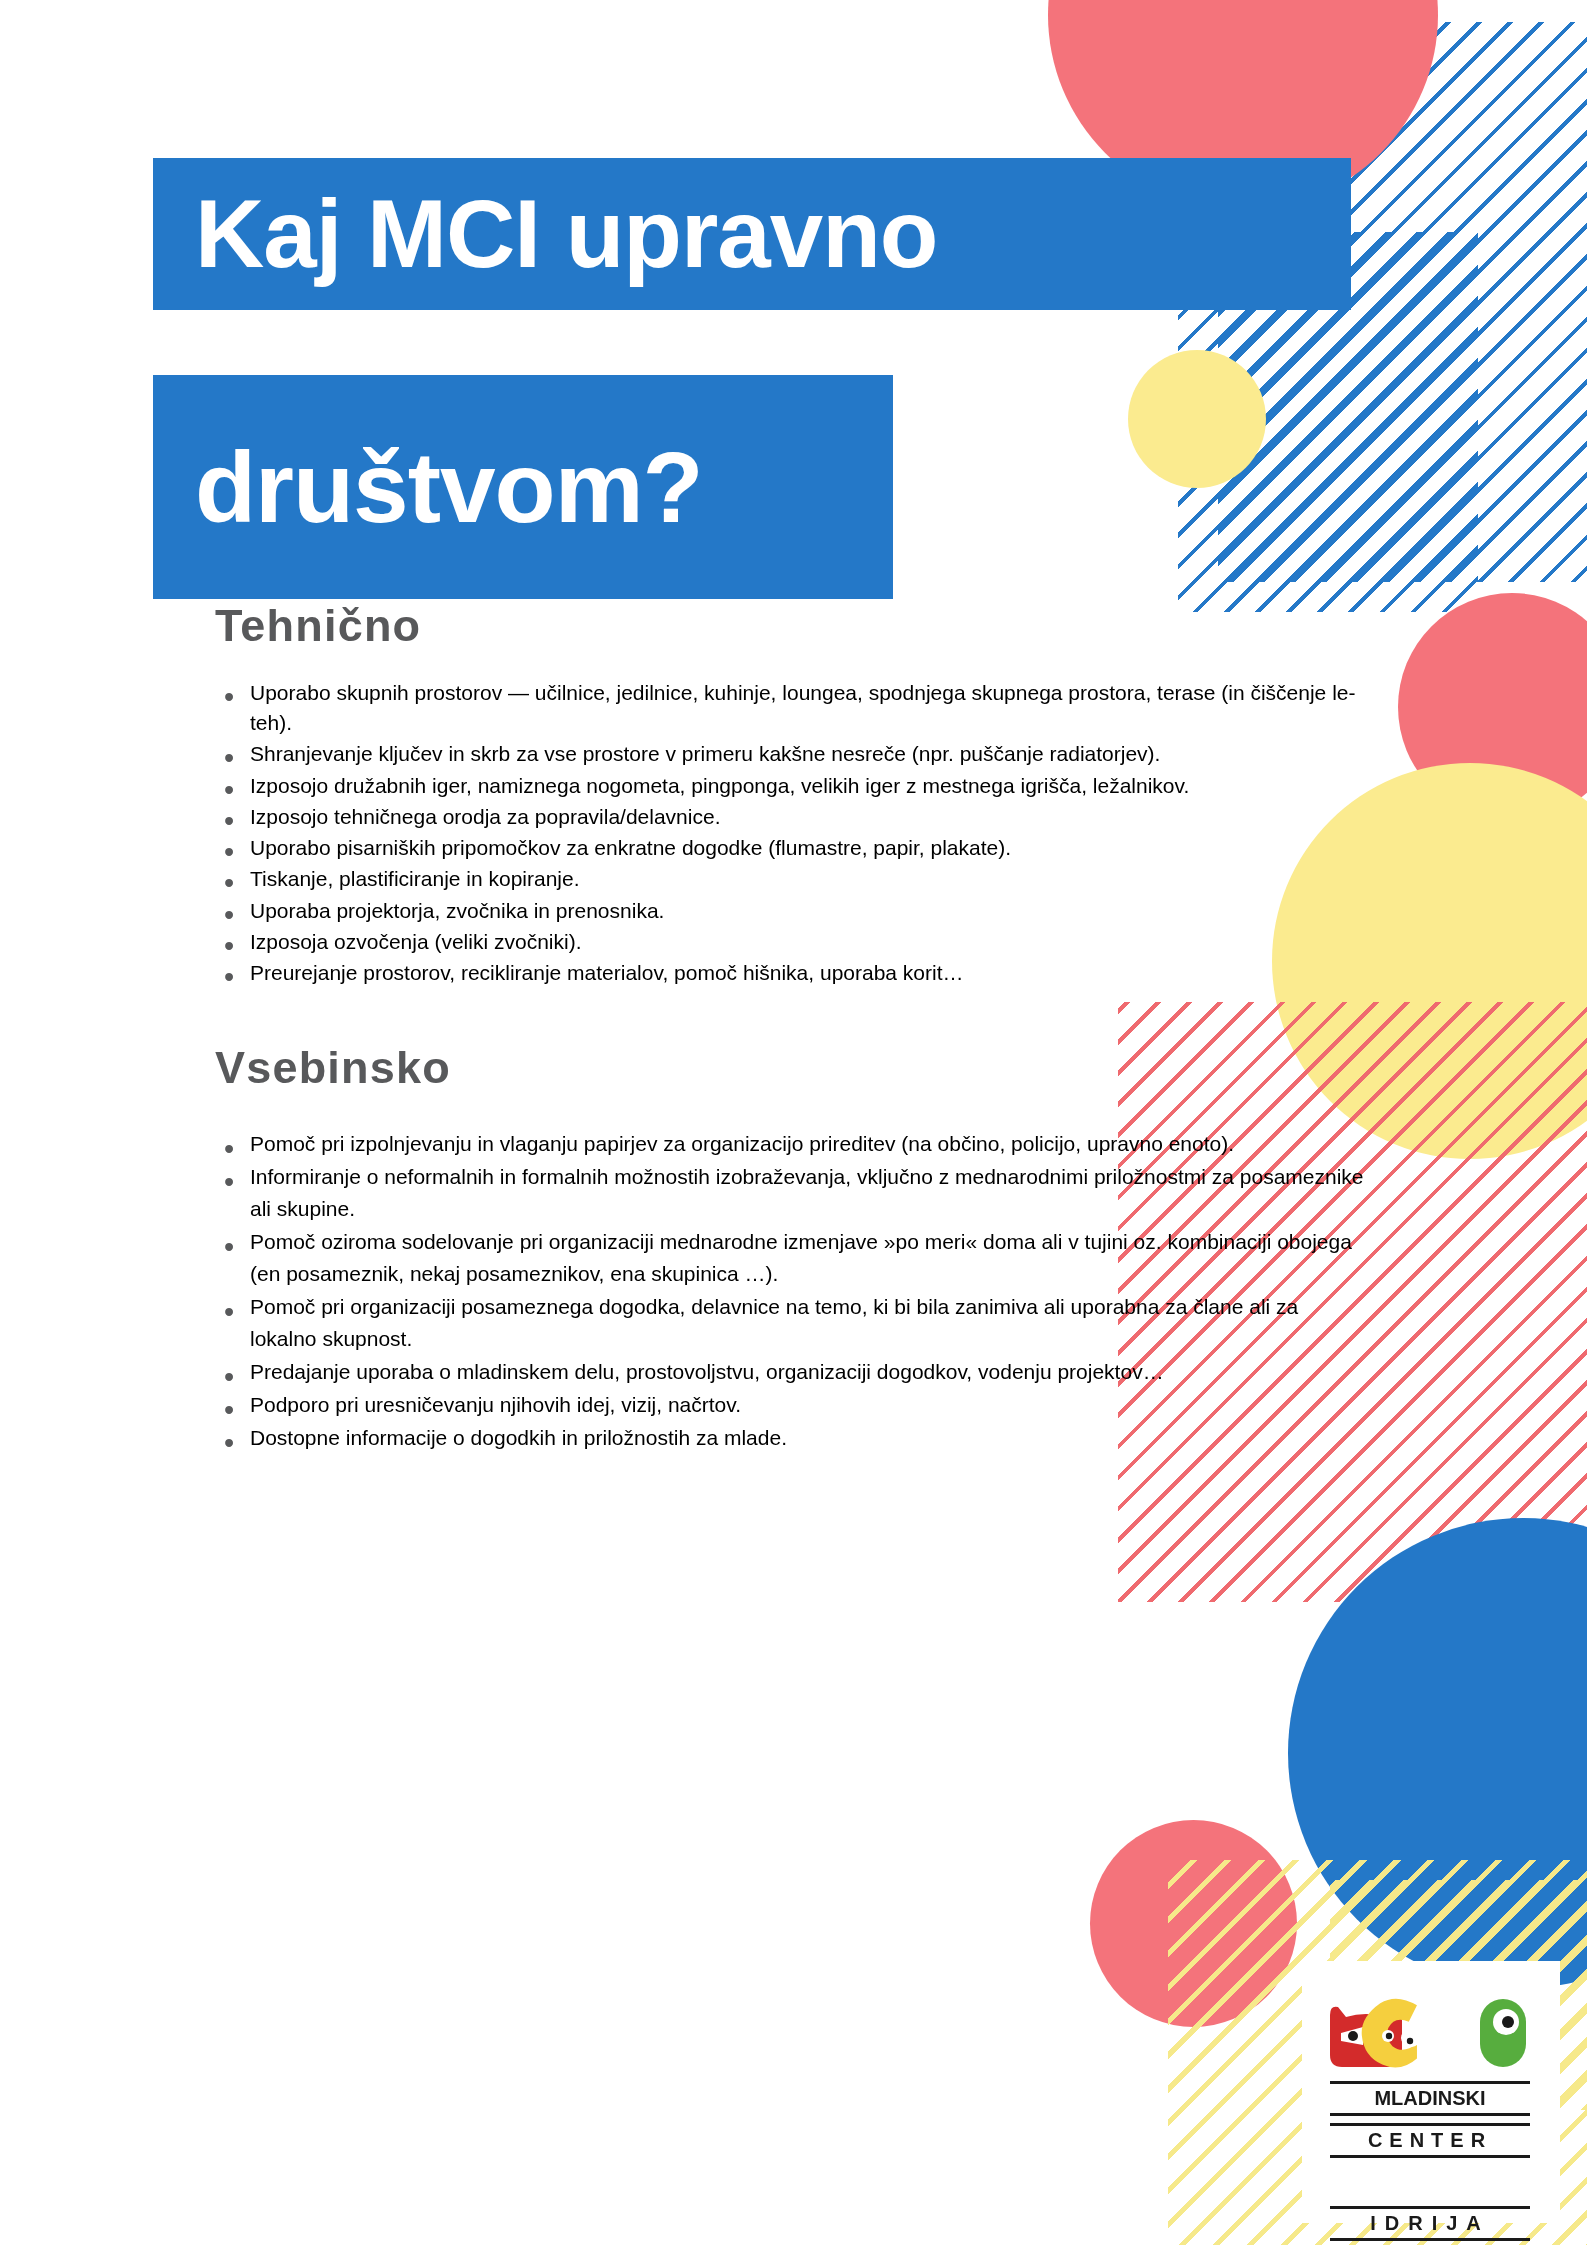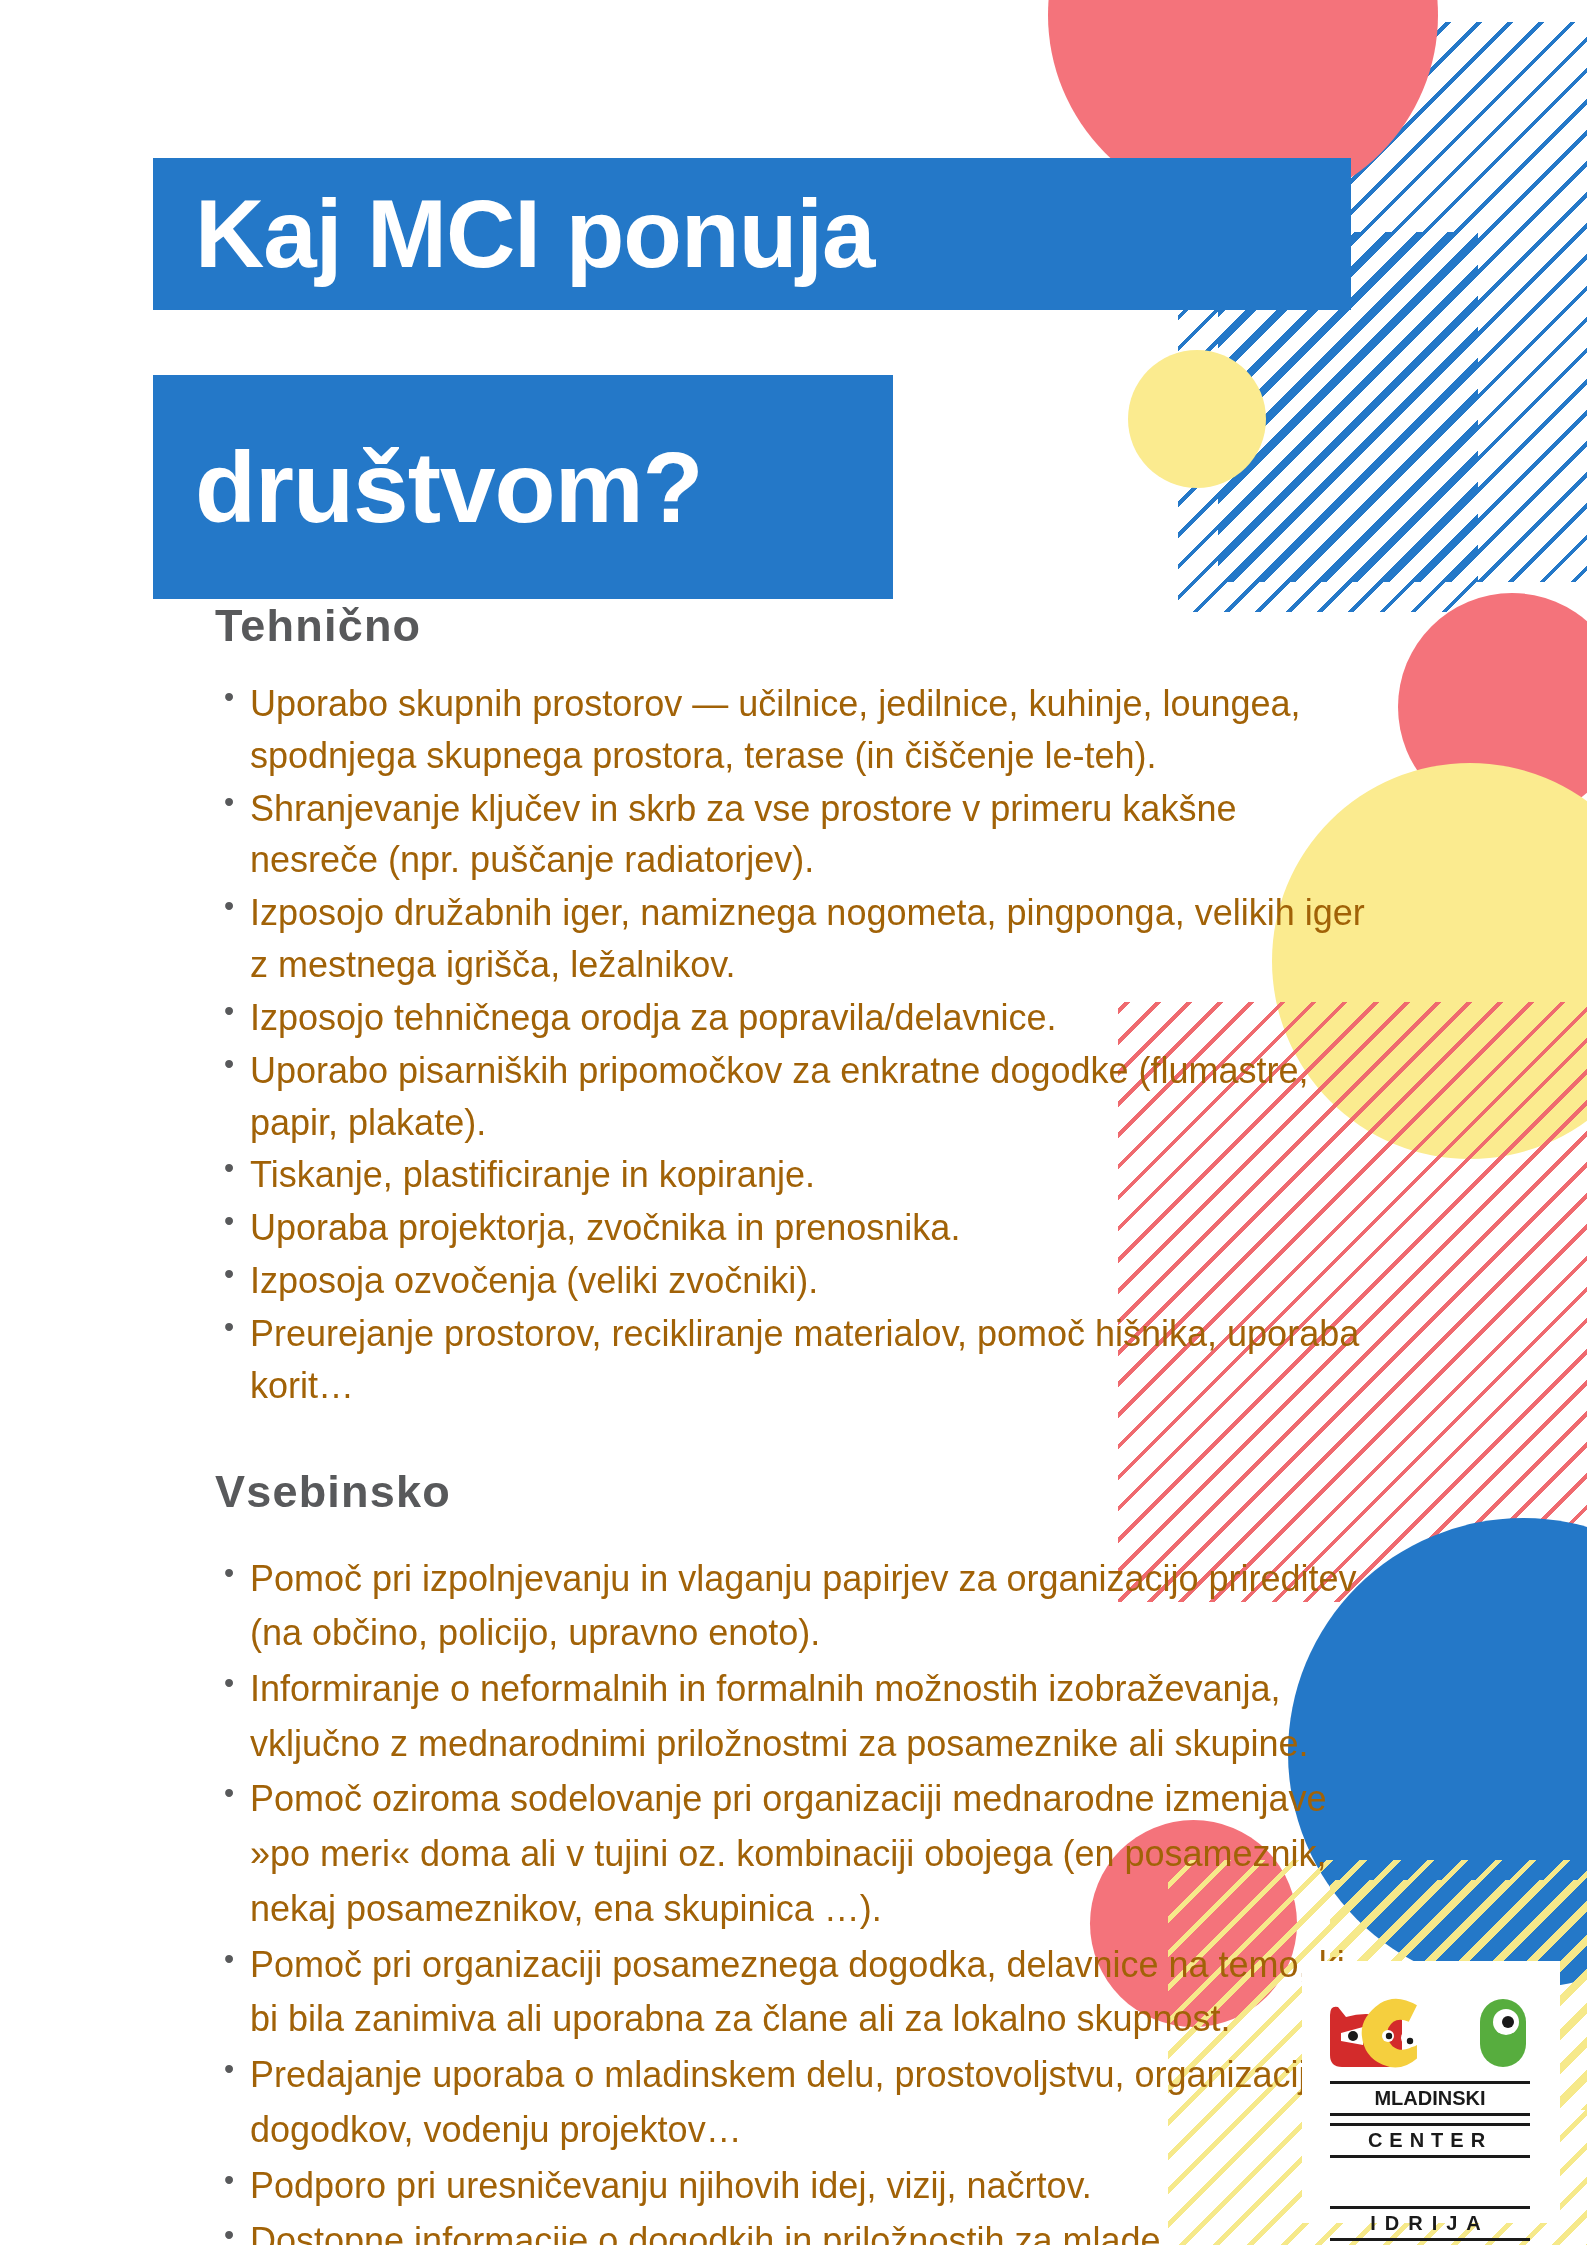--- a/index.html
+++ b/index.html
@@ -80,22 +80,22 @@
     letter-spacing: 1.2px;
     margin: 0 0 26px 215px;
   }
   ul.bullets {
     list-style: none;
     margin: 0;
     padding: 0 0 0 224px;
   }
   ul.bullets li {
     position: relative;
-    color: #a16207;
-    font-size: 36px;
+    color: #000000;
+    font-size: 21px;
     line-height: 1.44;
     padding-left: 26px;
     margin-bottom: 1px;
     max-width: 1120px;
   }
   ul.bullets li::before {
     content: "•";
     position: absolute;
     left: 0;
     top: -1px;
@@ -162,21 +162,21 @@
 
   <div class="deco circle" style="left:1288px; top:1518px; width:470px; height:470px; background:#2478c8;"></div>
 
   <div class="deco circle" style="left:1090px; top:1820px; width:207px; height:207px; background:#f4737b;"></div>
 
   <div class="deco hatch-yellow" style="left:1168px; top:1860px; width:420px; height:390px;"></div>
 
   <div class="deco hatch-yellow" style="left:1330px; top:1880px; width:258px; height:230px;"></div>
 
   <div class="banner" id="banner1">
-    <span class="banner-text">Kaj MCI ponuja</span>
+    <span class="banner-text">Kaj MCI upravno</span>
   </div>
 
   <div class="banner" id="banner2">
     <span class="banner-text">društvom?</span>
   </div>
 
   <div class="content">
 
     <section class="section" id="section-tehnicno">
       <h2 class="section-title">Tehnično</h2>

